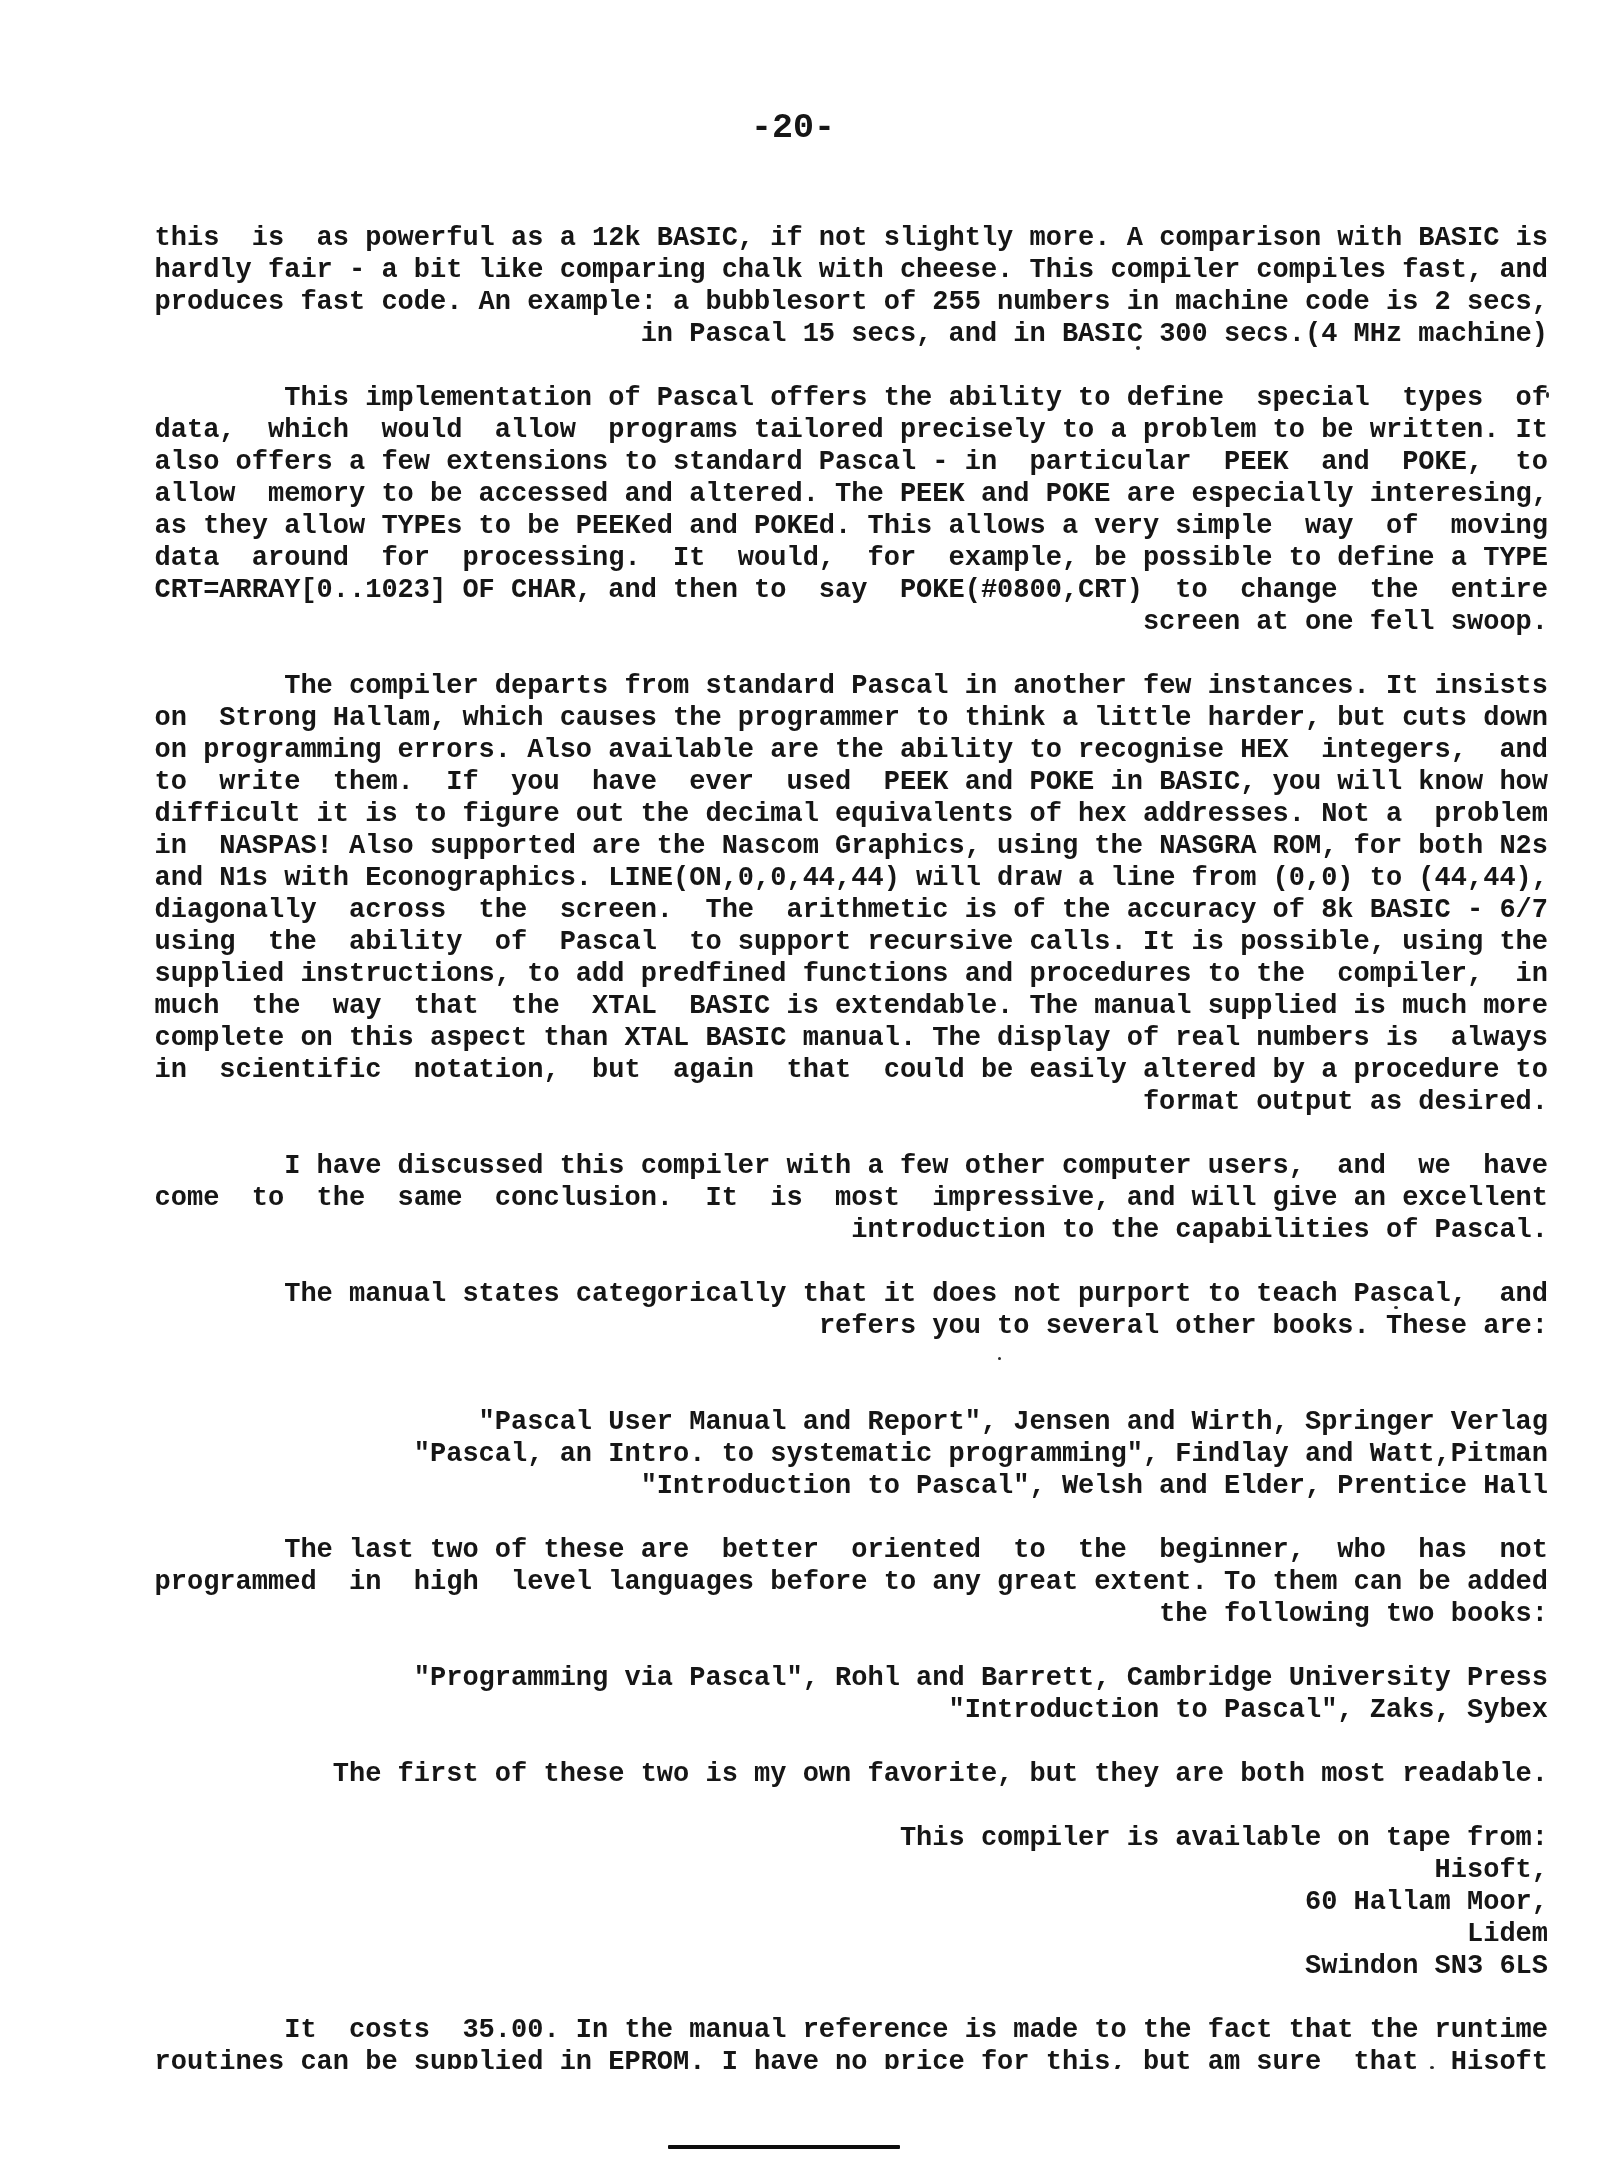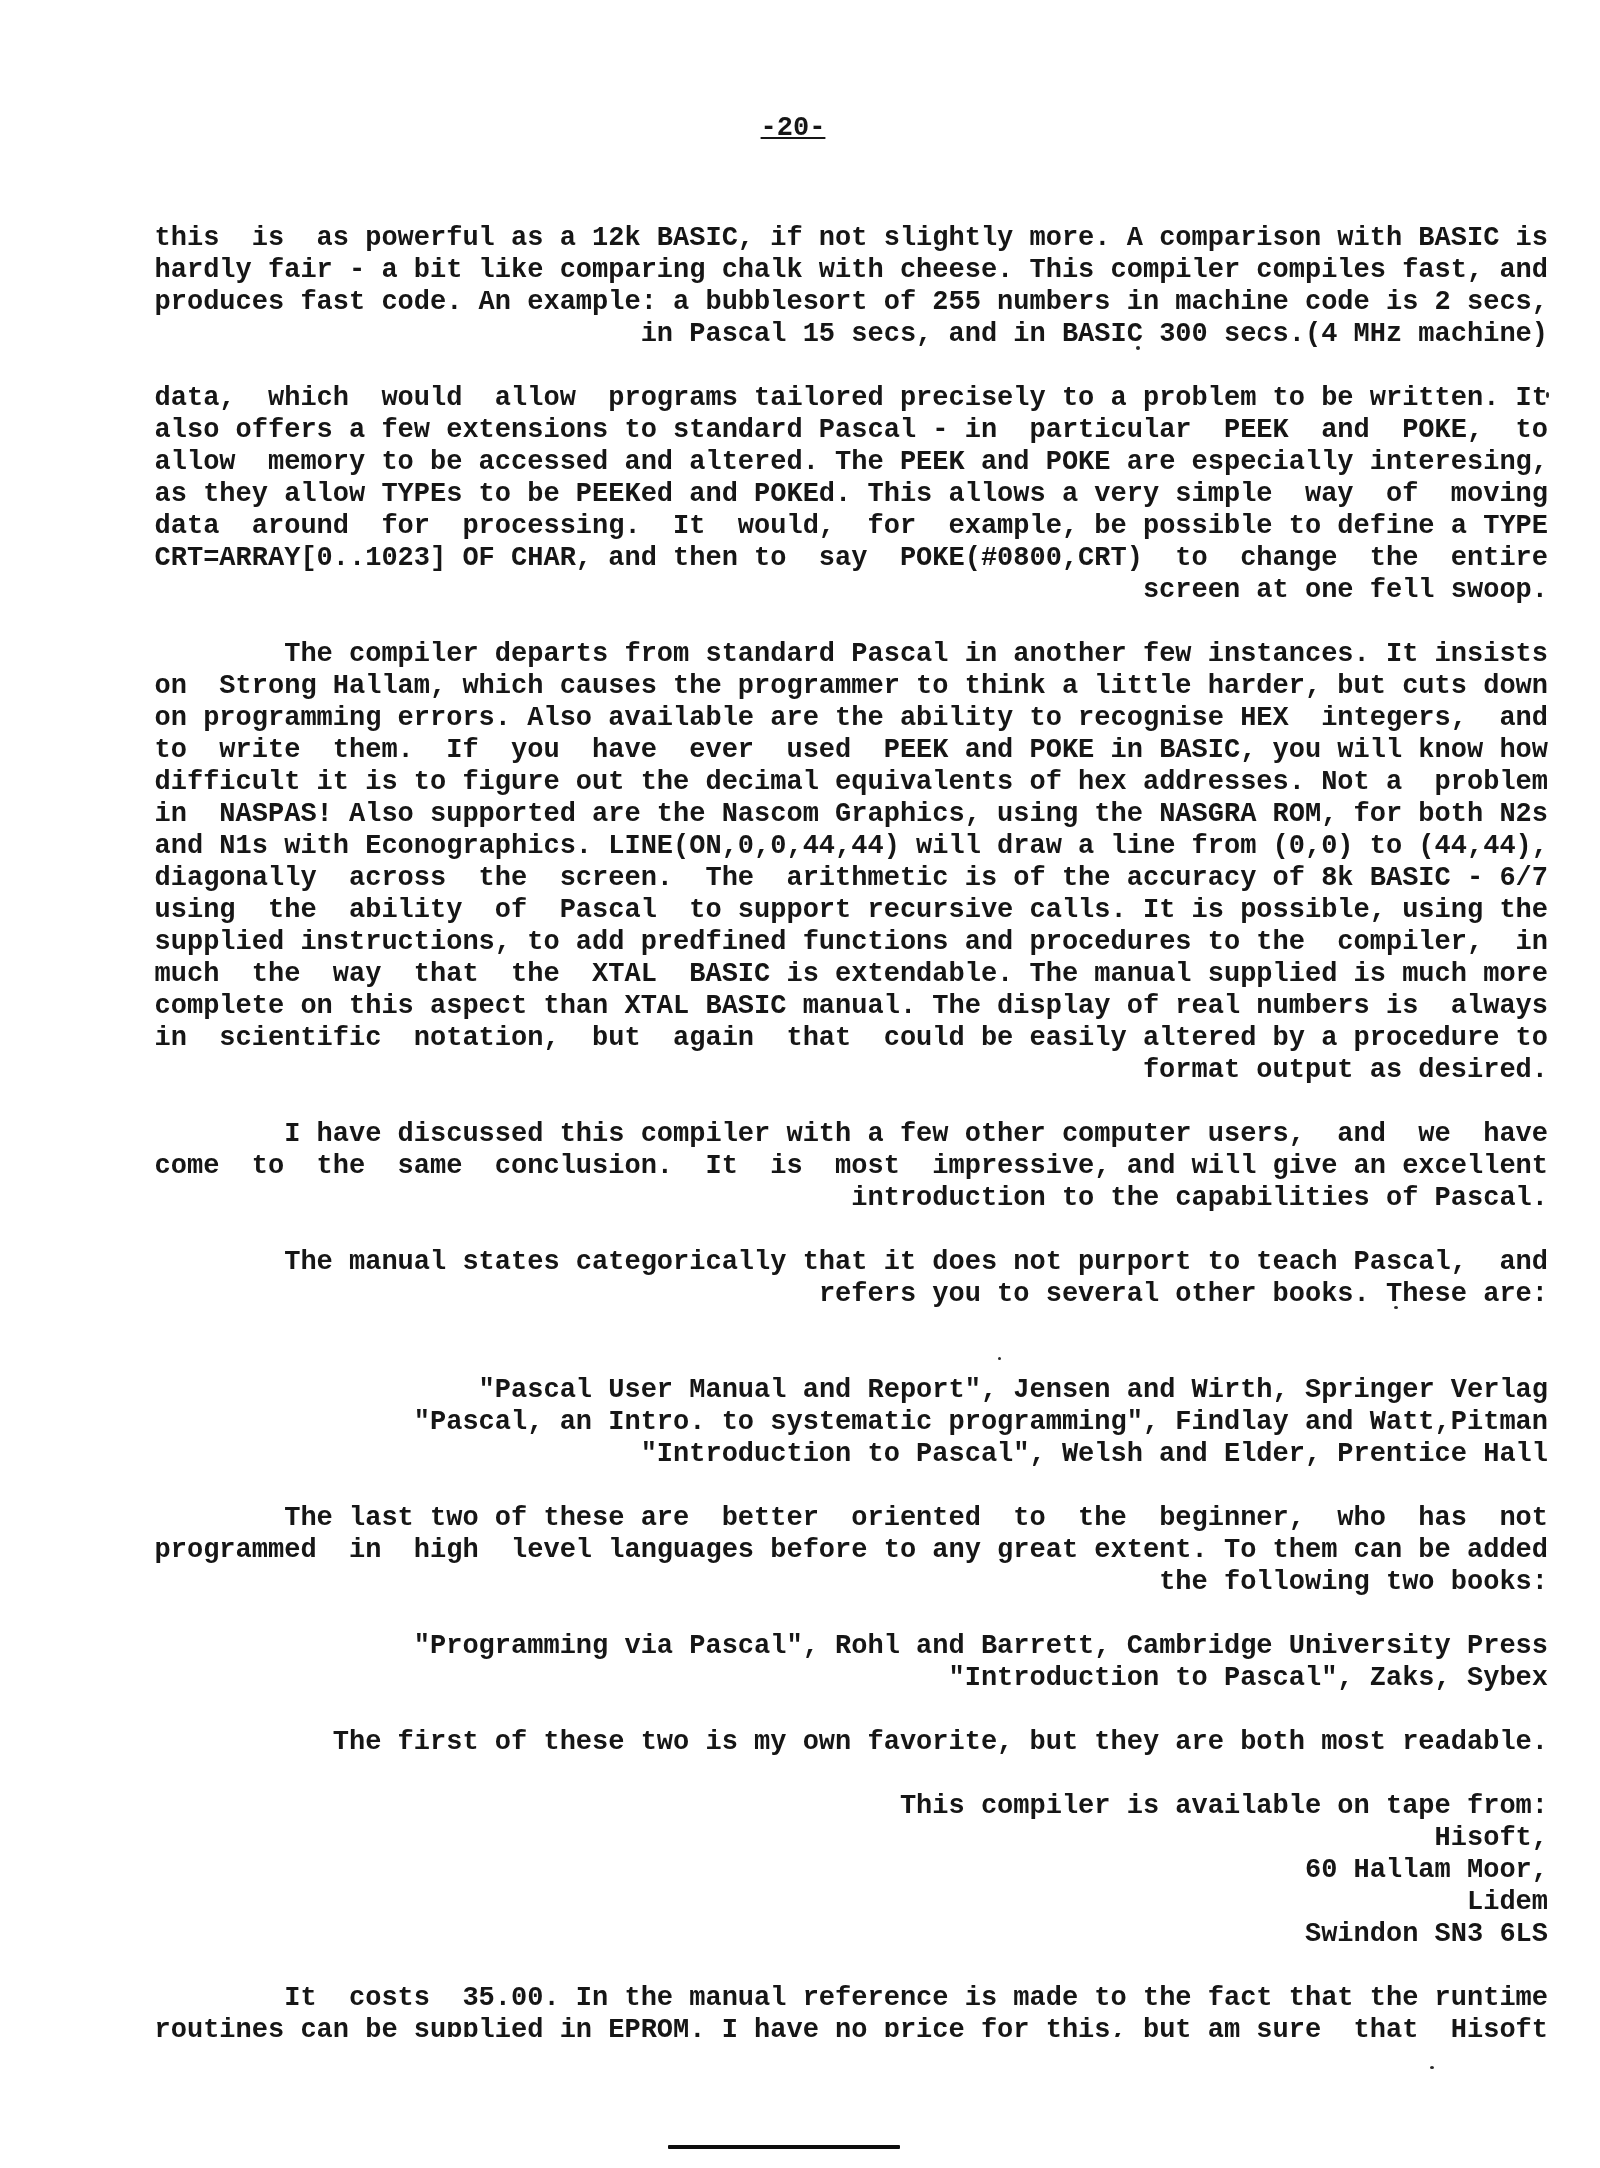--- a/index.html
+++ b/index.html
@@ -17,24 +17,23 @@
     font-family: "Liberation Mono", "DejaVu Sans Mono", monospace;
     font-weight: bold;
     color: #161616;
   }
   .page-number {
     position: absolute;
     top: 112px;
     left: 88px;
     width: 1410px;
     text-align: center;
-    font-size: 27px;
+    font-size: 35px;
     line-height: 32px;
     white-space: pre;
-    text-decoration: underline;
   }
   .doc {
     position: absolute;
     left: 88px;
     top: 222px;
     width: 1460px;
   }
   .para {
     margin: 0 0 32px 0;
     padding: 0;
@@ -78,20 +77,21 @@
   <div class="page-number">-20-</div>
 
   <div class="doc" id="doc">
       <div class="para">
         <div class="line">this  is  as powerful as a 12k BASIC, if not slightly more. A comparison with BASIC is</div>
         <div class="line">hardly fair - a bit like comparing chalk with cheese. This compiler compiles fast, and</div>
         <div class="line">produces fast code. An example: a bubblesort of 255 numbers in machine code is 2 secs,</div>
         <div class="line">in Pascal 15 secs, and in BASIC 300 secs.(4 MHz machine)</div>
       </div>
       <div class="para">
+        <div class="line">      This implementation of Pascal offers the ability to define  special  types  of</div>
         <div class="line">data,  which  would  allow  programs tailored precisely to a problem to be written. It</div>
         <div class="line">also offers a few extensions to standard Pascal - in  particular  PEEK  and  POKE,  to</div>
         <div class="line">allow  memory to be accessed and altered. The PEEK and POKE are especially interesing,</div>
         <div class="line">as they allow TYPEs to be PEEKed and POKEd. This allows a very simple  way  of  moving</div>
         <div class="line">data  around  for  processing.  It  would,  for  example, be possible to define a TYPE</div>
         <div class="line">CRT=ARRAY[0..1023] OF CHAR, and then to  say  POKE(#0800,CRT)  to  change  the  entire</div>
         <div class="line">screen at one fell swoop.</div>
       </div>
       <div class="para">
         <div class="line">      The compiler departs from standard Pascal in another few instances. It insists</div>

